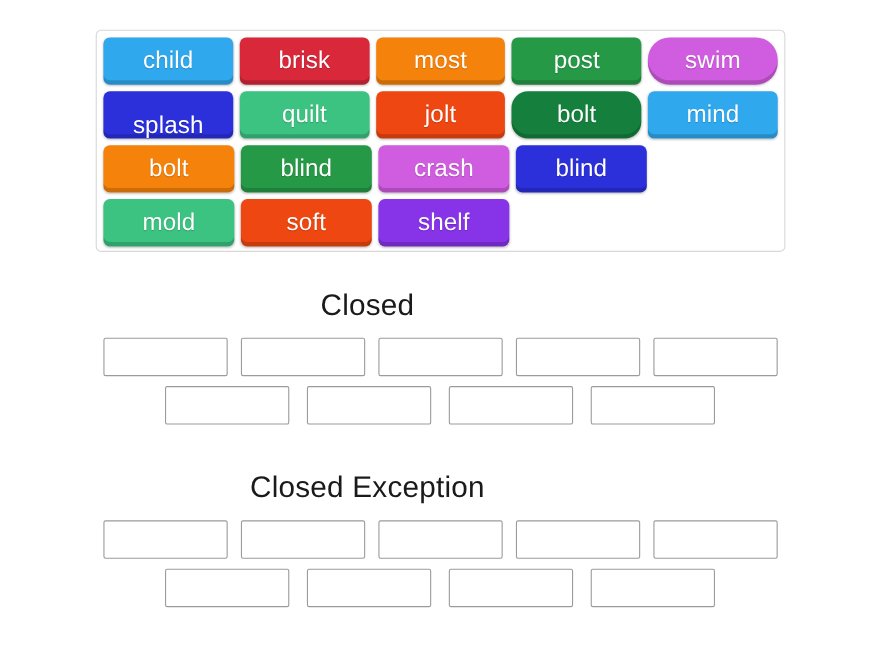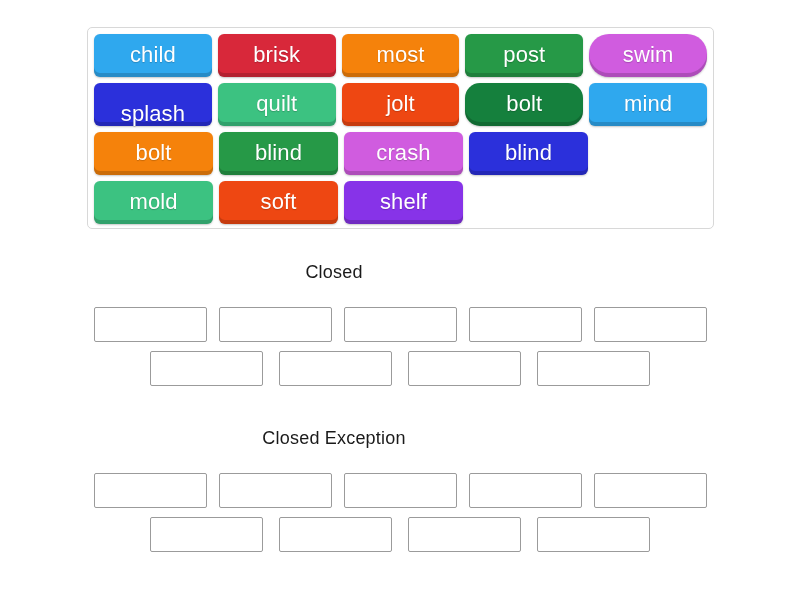--- a/index.html
+++ b/index.html
@@ -67,21 +67,21 @@
     position: relative;
     top: -1px;
   }
 
   
   .group-title {
     position: absolute;
     left: 0;
     width: 668px;
     text-align: center;
-    font-size: 18px;
+    font-size: 27px;
     font-weight: 400;
     color: #1a1a1a;
     letter-spacing: 0.2px;
   }
 
   #title-closed { top: 262px; }
   #title-closed-exception { top: 428px; }
 
   
   .dropgroup { position: absolute; left: 0; width: 800px; }

